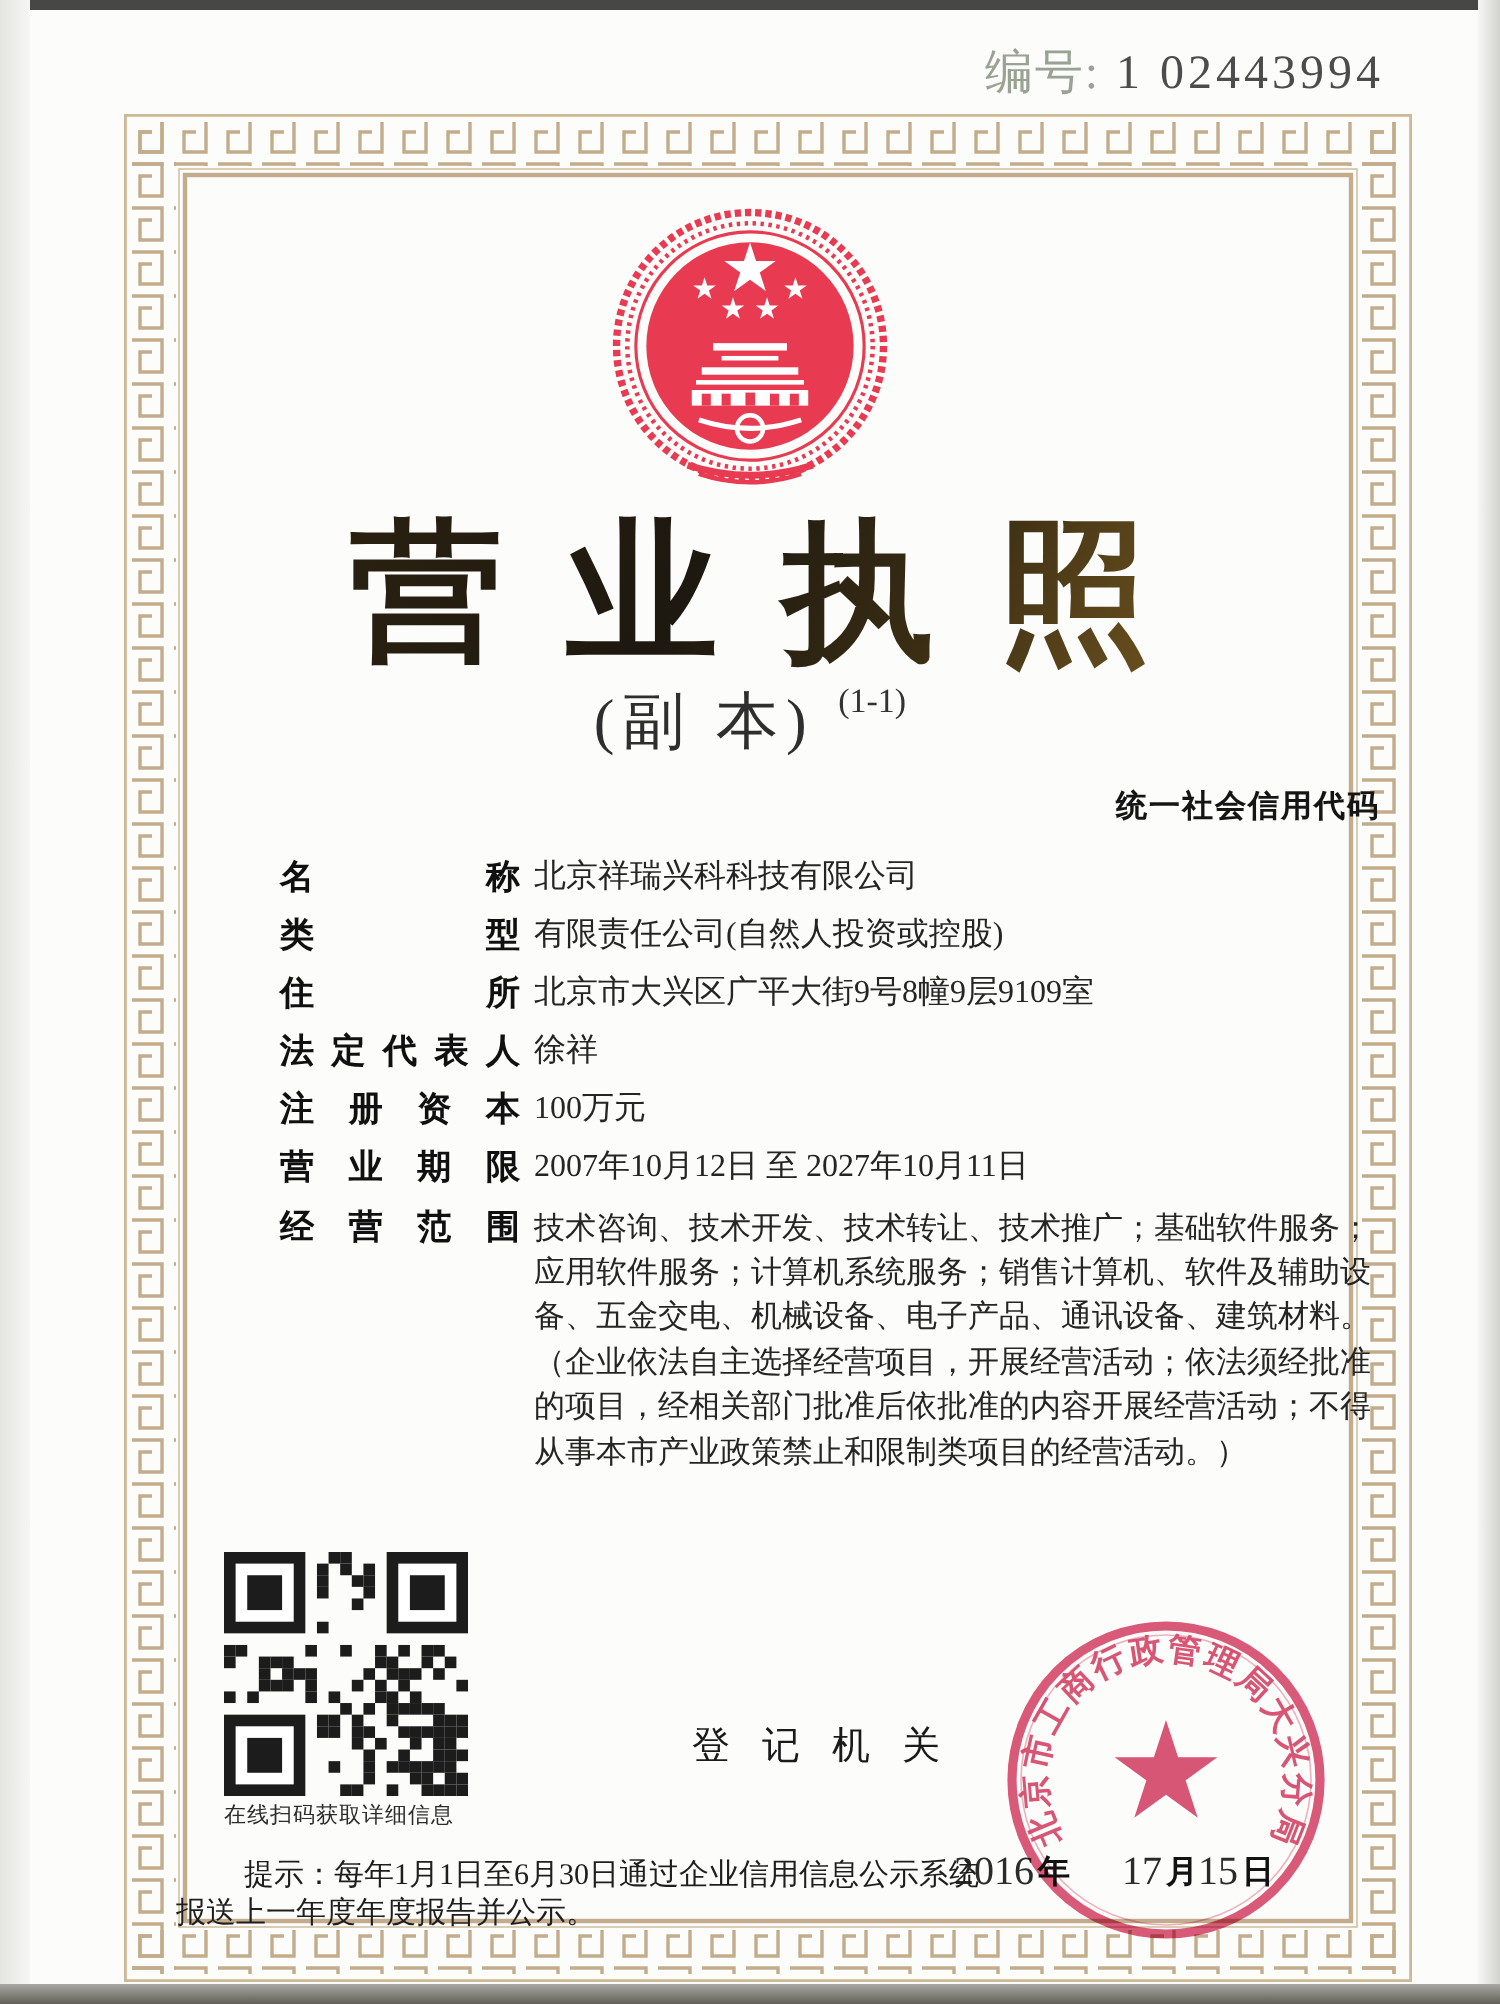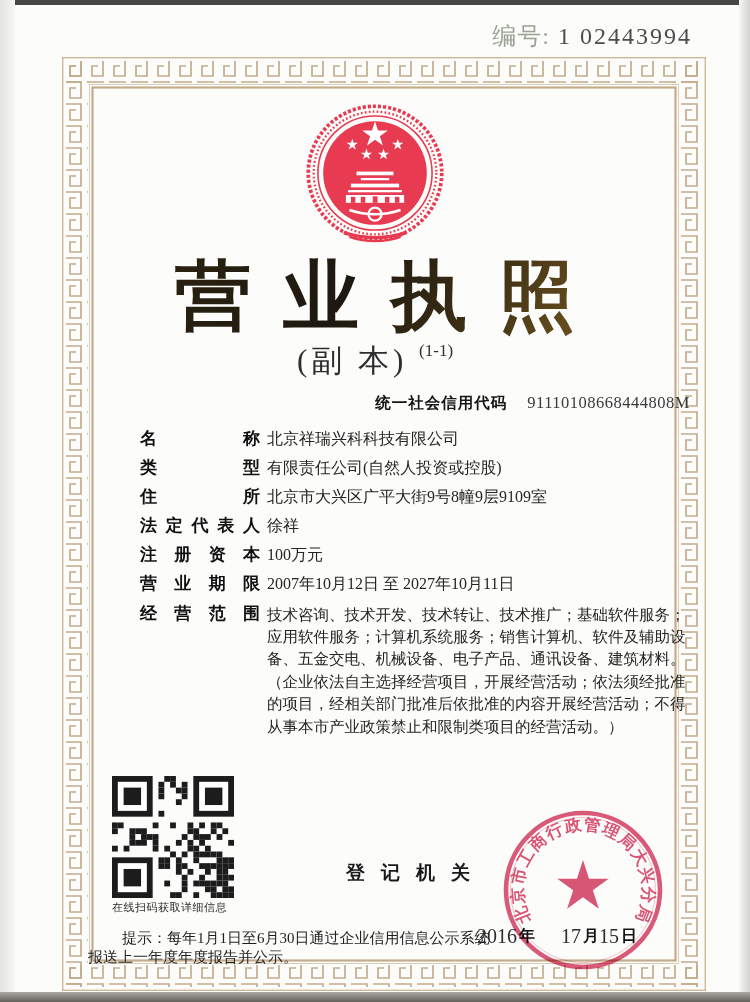--- a/index.html
+++ b/index.html
@@ -32,21 +32,21 @@
   .fields{position:absolute;left:140px;top:429px;width:556px;}
   .frow{display:flex;align-items:flex-start;margin-bottom:8.6px;}
   .frow .flabel{flex:0 0 120px;margin-right:7px;font-weight:bold;font-size:17px;color:#101010;text-align:justify;text-align-last:justify;line-height:20.5px;}
   .frow .fvalue{font-family:"Liberation Serif",serif;font-size:16px;color:#252525;line-height:20.5px;white-space:nowrap;}
   .frow.scope .fvalue{white-space:normal;width:429px;font-size:15.5px;line-height:22.4px;}
 
   .qr-block{position:absolute;left:112px;top:776px;width:150px;}
   .qr-code{width:122px;height:122px;}
   .qr-caption{margin-top:2px;font-size:11px;color:#2c2c2c;font-family:"Liberation Serif",serif;letter-spacing:0.5px;white-space:nowrap;}
 
-  .reg-authority{position:absolute;left:346px;top:860px;font-size:19px;font-weight:bold;color:#1a1a1a;letter-spacing:16px;white-space:nowrap;}
+  .reg-authority{position:absolute;left:346px;top:860px;font-size:19px;font-weight:normal;color:#1a1a1a;letter-spacing:16px;white-space:nowrap;}
 
   .issue-date{position:absolute;left:477px;top:925px;display:flex;align-items:center;white-space:nowrap;}
   .issue-date .num{font-family:"Liberation Serif",serif;font-size:20px;color:#2b2b2b;}
   .issue-date .unit{font-size:16px;font-weight:bold;color:#121212;margin-left:2px;}
   .issue-date .gap1{width:26px;}　.issue-date .gap2{width:24px;}
 
   .seal{position:absolute;left:493px;top:800px;mix-blend-mode:multiply;opacity:0.93;}
 
   .notice{position:absolute;left:88px;top:929px;width:412px;font-size:15px;line-height:19px;color:#1e1e1e;font-family:"Liberation Serif",serif;white-space:pre-line;text-indent:34px;}
 </style>
@@ -111,21 +111,20 @@
 
   <div class="license-title">营业执照</div>
 
   <div class="subtitle">
     <span>(副  本)</span>
     <sup>(1-1)</sup>
   </div>
 
   <div class="credit-line">
     <span class="lab">统一社会信用代码</span>
-    <span class="val">91110108668444808M</span>
   </div>
 
   <div class="fields">
     <div class="frow">
       <span class="flabel">名称</span>
       <span class="fvalue">北京祥瑞兴科科技有限公司</span>
     </div>
     <div class="frow">
       <span class="flabel">类型</span>
       <span class="fvalue">有限责任公司(自然人投资或控股)</span>

